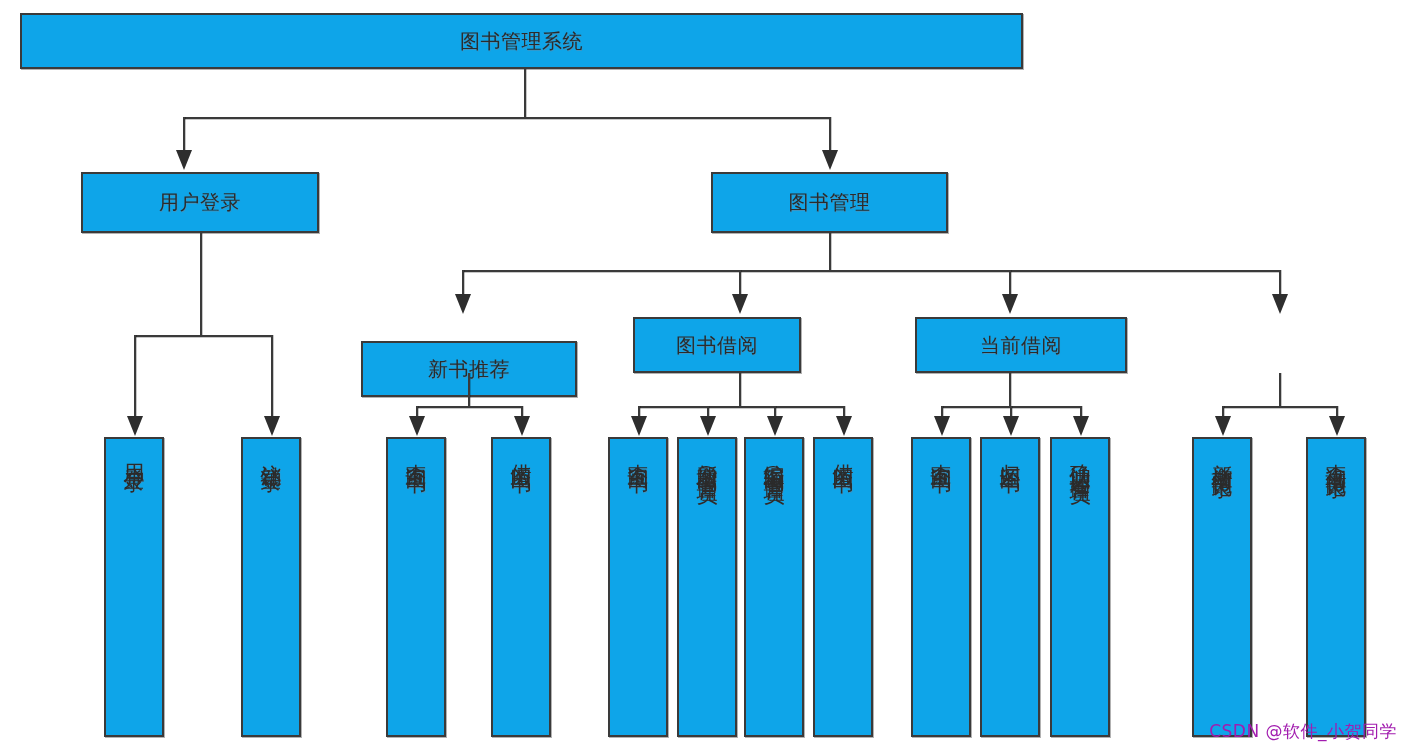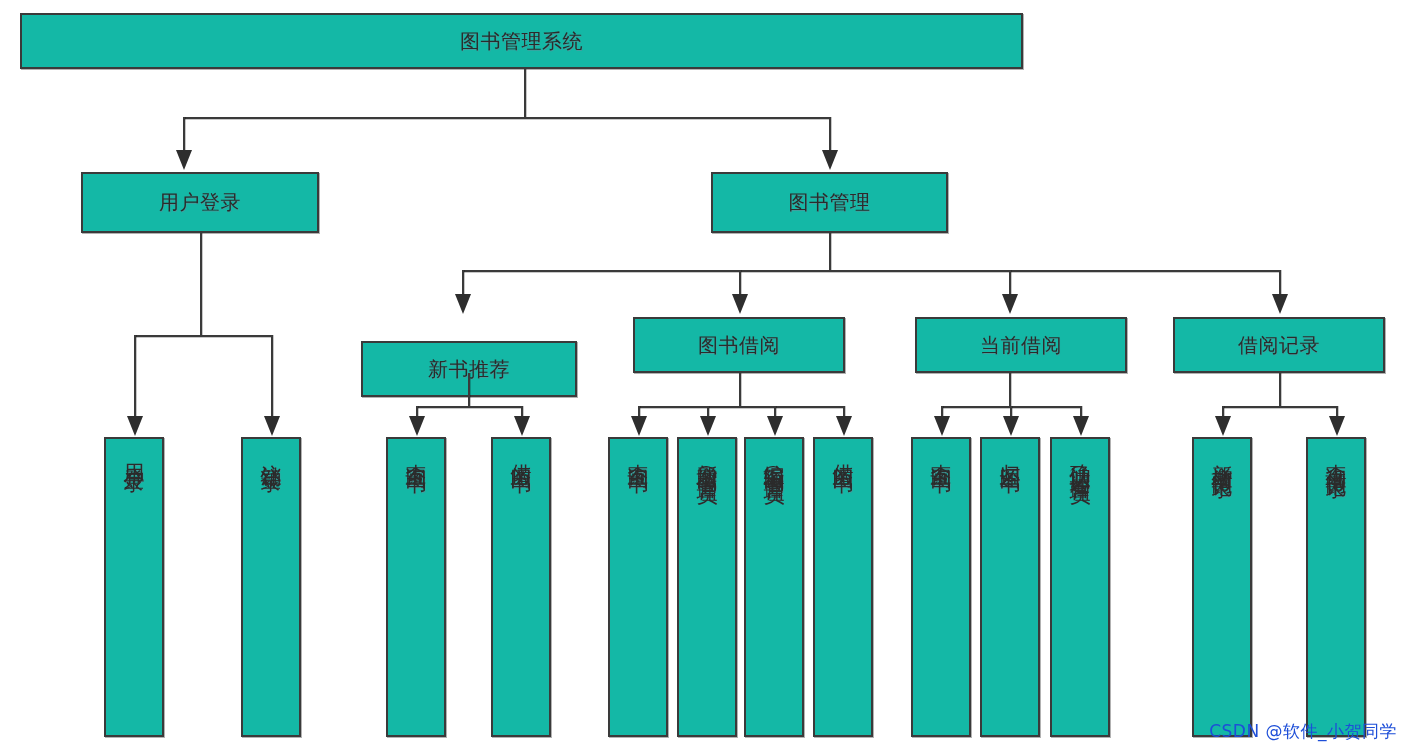--- a/index.html
+++ b/index.html
@@ -14,21 +14,21 @@
     position: relative;
     width: 1405px;
     height: 747px;
     background: #ffffff;
     overflow: hidden;
   }
   
   .node {
     position: absolute;
     box-sizing: border-box;
-    background: #14b8a6;
+    background: #0ea5e9;
     border: 2px solid #3a3a3a;
     box-shadow: 1px 1px 0 rgba(0,0,0,0.30);
     display: flex;
     align-items: center;
     justify-content: center;
   }
   .node .label {
     color: #2b2b2b;
     font-size: 20px;
     line-height: 1.12;
@@ -74,21 +74,21 @@
     border-left: 8px solid transparent;
     border-right: 8px solid transparent;
     border-top: 20px solid #2e2e2e;
   }
   
   #watermark {
     position: absolute;
     right: 8px;
     bottom: 4px;
     font-size: 17px;
-    color: #1d4ed8;
+    color: #a21caf;
     letter-spacing: 0.5px;
     white-space: nowrap;
   }
 </style>
 </head>
 <body>
 
 <div id="canvas">
 
   <div class="node horiz" style="left:20px; top:13px; width:1003px; height:56px;">
@@ -130,28 +130,25 @@
 
   <div class="vline" style="left:1009px; top:270px; height:25px;"></div>
   <div class="arrow" style="left:1002px; top:294px;"></div>
 
   <div class="vline" style="left:1279px; top:270px; height:25px;"></div>
   <div class="arrow" style="left:1272px; top:294px;"></div>
 
   <div class="node horiz" style="left:361px; top:317px; width:216px; height:56px;margin-top:24px;">
     <span class="label">新书推荐</span>
   </div>
-  <div class="node horiz" style="left:633px; top:317px; width:212px; height:56px;">
+  <div class="node horiz" style="left:633px; top:317px; width:168px; height:56px;">
     <span class="label">图书借阅</span>
   </div>
   <div class="node horiz" style="left:903px; top:317px; width:212px; height:56px;margin-left:12px;">
     <span class="label">当前借阅</span>
-  </div>
-  <div class="node horiz" style="left:1173px; top:317px; width:212px; height:56px;">
-    <span class="label">借阅记录</span>
   </div>
 
   <div class="vline" style="left:468px; top:373px; height:34px;"></div>
   <div class="hline" style="left:416px; top:406px; width:105px;"></div>
   <div class="vline" style="left:416px; top:406px; height:12px;"></div>
   <div class="arrow" style="left:409px; top:416px;"></div>
   <div class="vline" style="left:521px; top:406px; height:12px;"></div>
   <div class="arrow" style="left:514px; top:416px;"></div>
 
   <div class="vline" style="left:739px; top:373px; height:34px;"></div>

